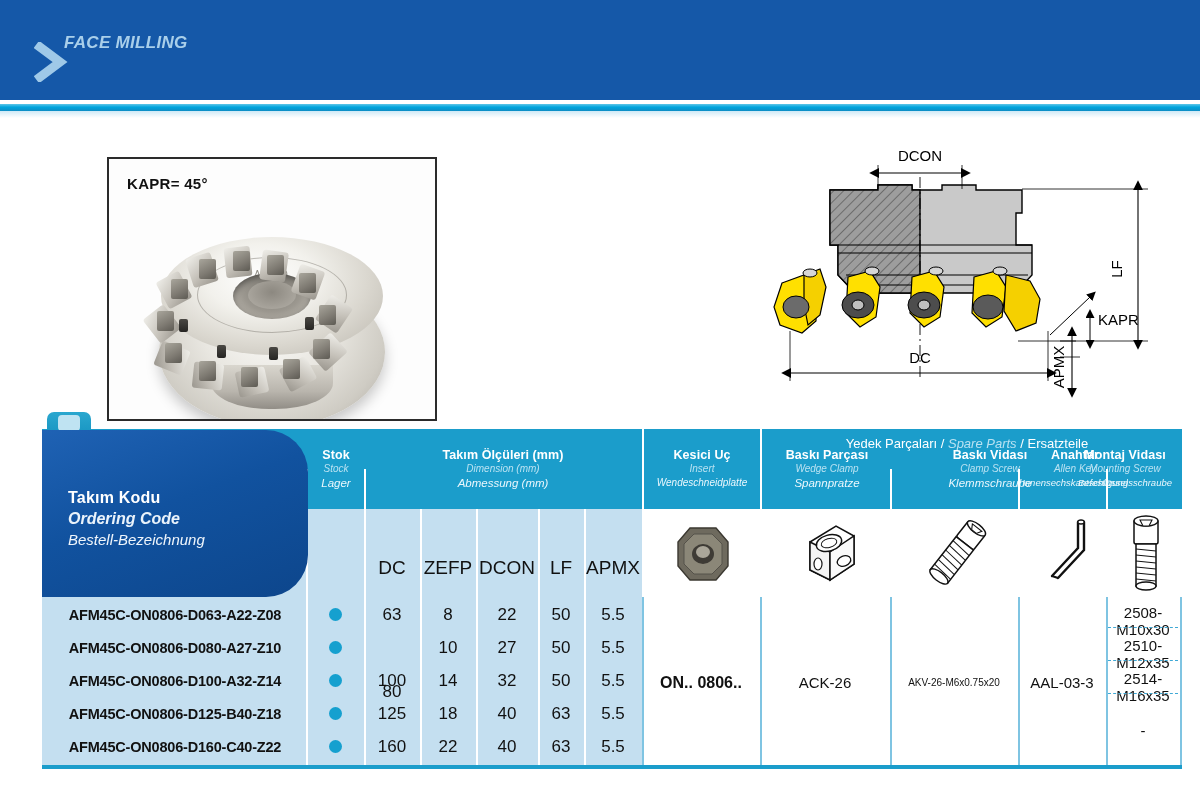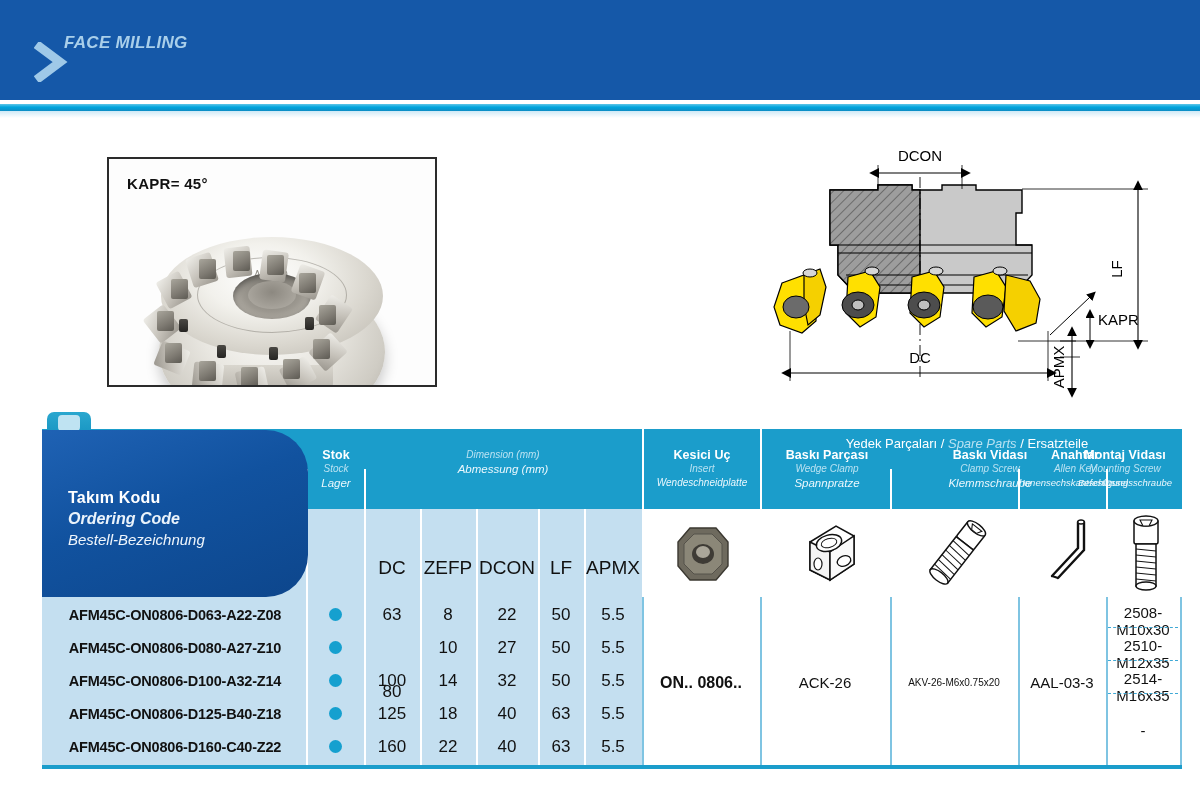--- a/index.html
+++ b/index.html
@@ -33,21 +33,21 @@
     letter-spacing:.3px; line-height:21px;
   }
   .rule-white { position:absolute; left:0; top:100px; width:1200px; height:4px; background:#ffffff; }
   .rule-cyan  { position:absolute; left:0; top:104px; width:1200px; height:7px;
                 background:linear-gradient(#5fc6e8,#00a5dd 45%,#0d8cc4); }
   .rule-fade  { position:absolute; left:0; top:111px; width:1200px; height:7px;
                 background:linear-gradient(#cfe9f6,#ffffff); }
 
   
   .photo-frame {
-    position:absolute; left:107px; top:157px; width:330px; height:230px;
+    position:absolute; left:107px; top:157px; width:330px; height:264px;
     border:2px solid #2b2b2b; background:#fdfdfd; overflow:hidden;padding-left:14px;
   }
   .kapr-label {
     position:absolute; left:18px; top:16px; font-size:15px; font-weight:bold;
     color:#111; letter-spacing:.3px; z-index:4;
   }
   
   .mill-photo { position:absolute; left:0; top:0; width:100%; height:100%; }
   .mill-body {
     position:absolute; left:50%; top:118px; transform:translateX(-50%);
@@ -362,20 +362,21 @@
       <span class="s-de">Ersatzteile</span>
     </div>
 
     <div class="hcell" style="left:266px; top:36px; width:56px;">
       <div class="h-tr">Stok</div>
       <div class="h-en">Stock</div>
       <div class="h-de">Lager</div>
     </div>
 
     <div class="hcell" style="left:322px; top:36px; width:278px;">
+      <div class="h-tr">Takım Ölçüleri (mm)</div>
       <div class="h-en">Dimension (mm)</div>
       <div class="h-de">Abmessung (mm)</div>
     </div>
 
     <div class="hcell" style="left:600px; top:36px; width:120px;">
       <div class="h-tr">Kesici Uç</div>
       <div class="h-en">Insert</div>
       <div class="h-de" style="font-size:10px;">Wendeschneidplatte</div>
     </div>
 

